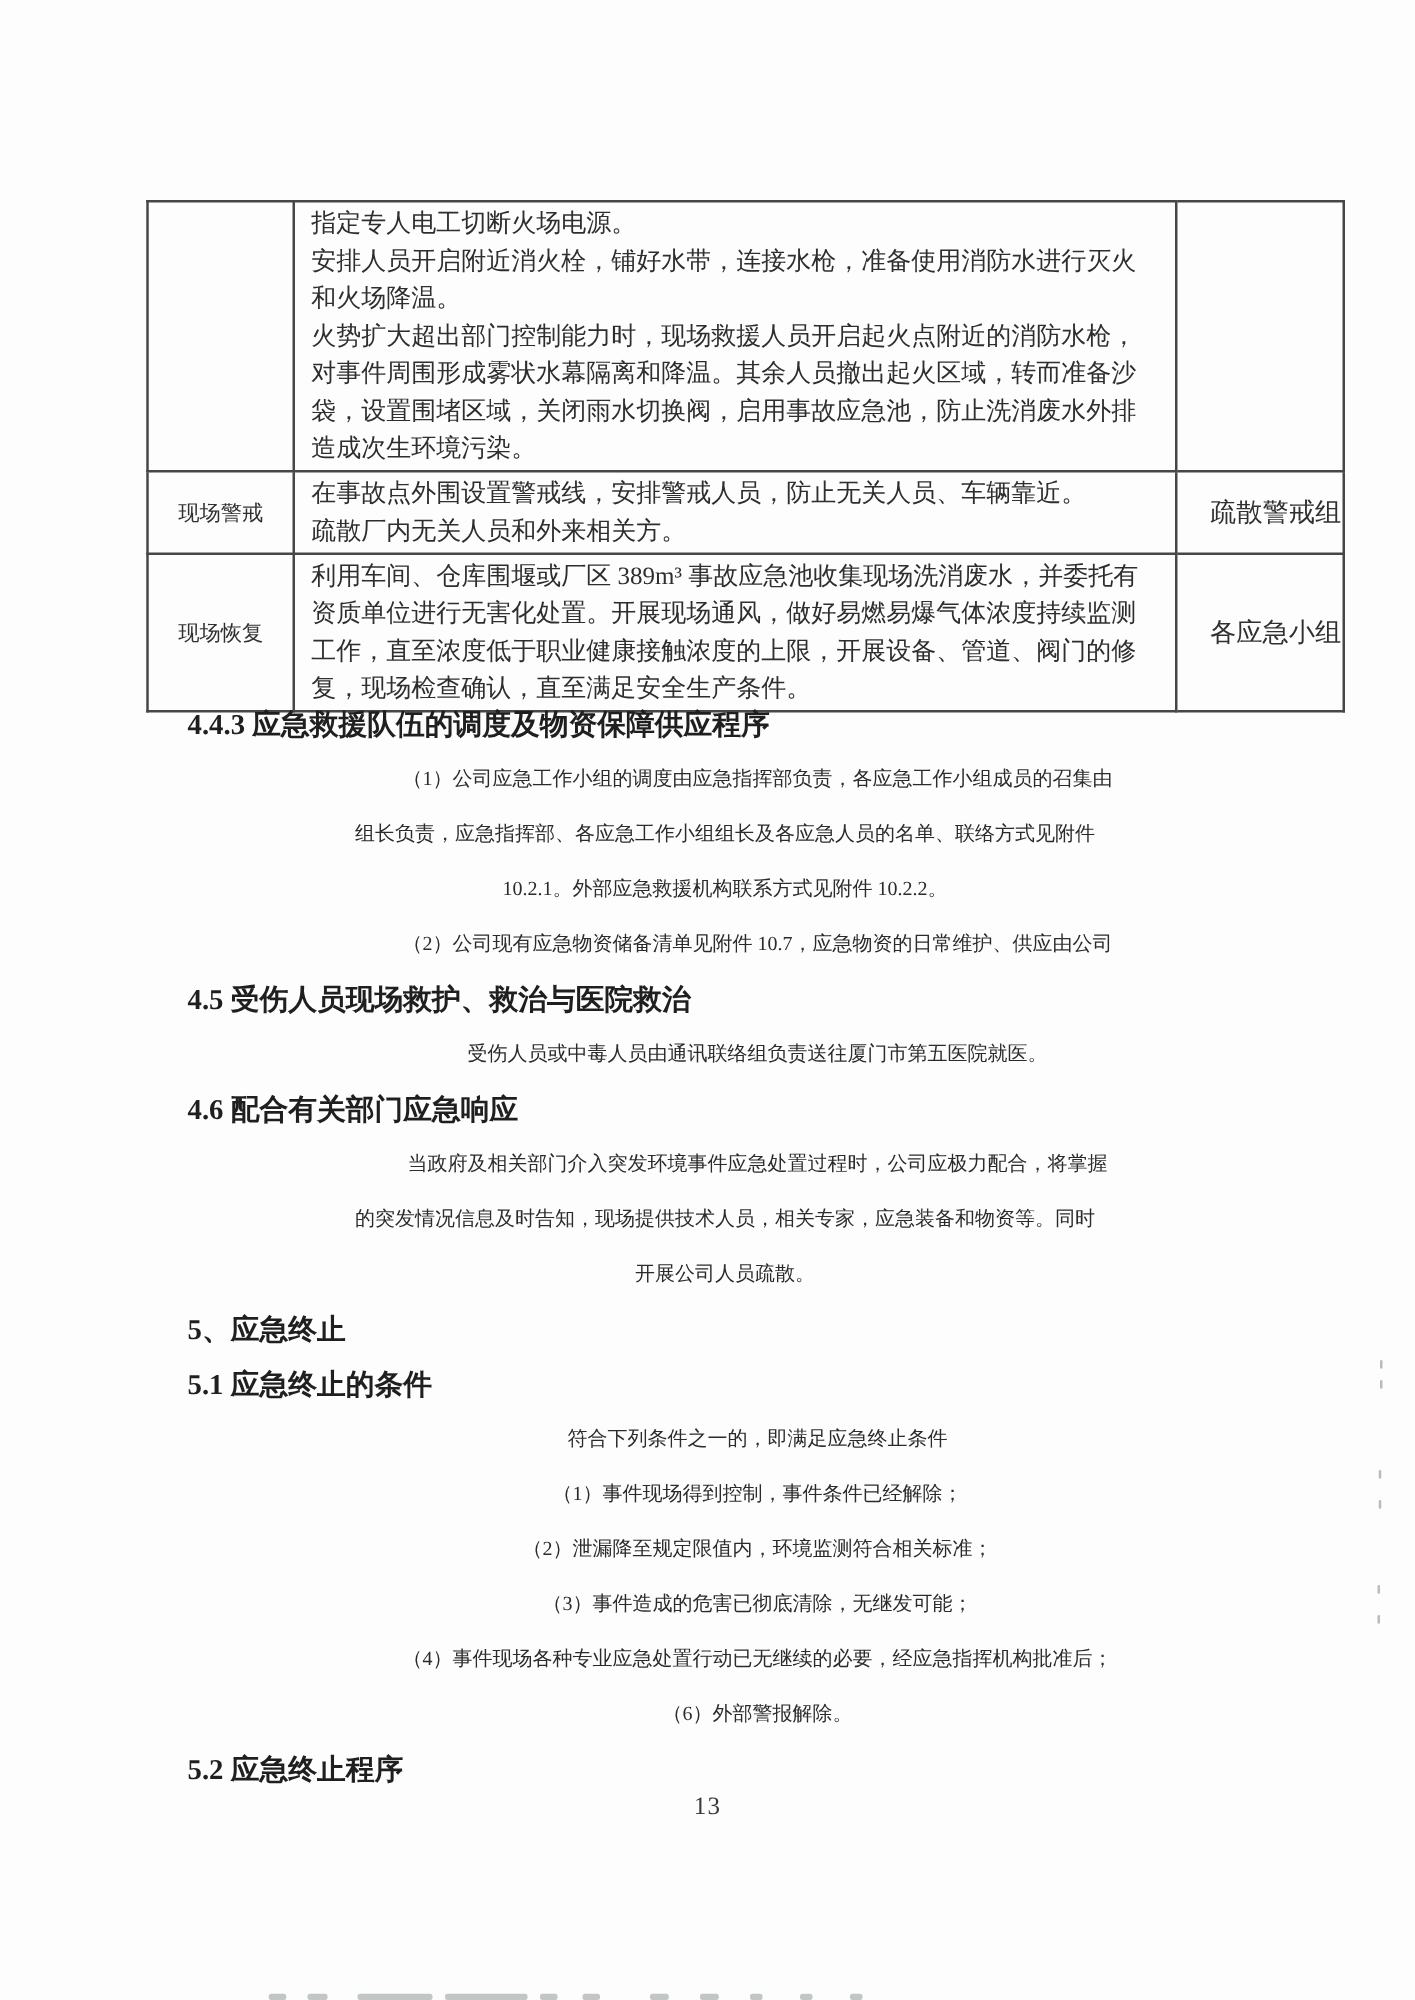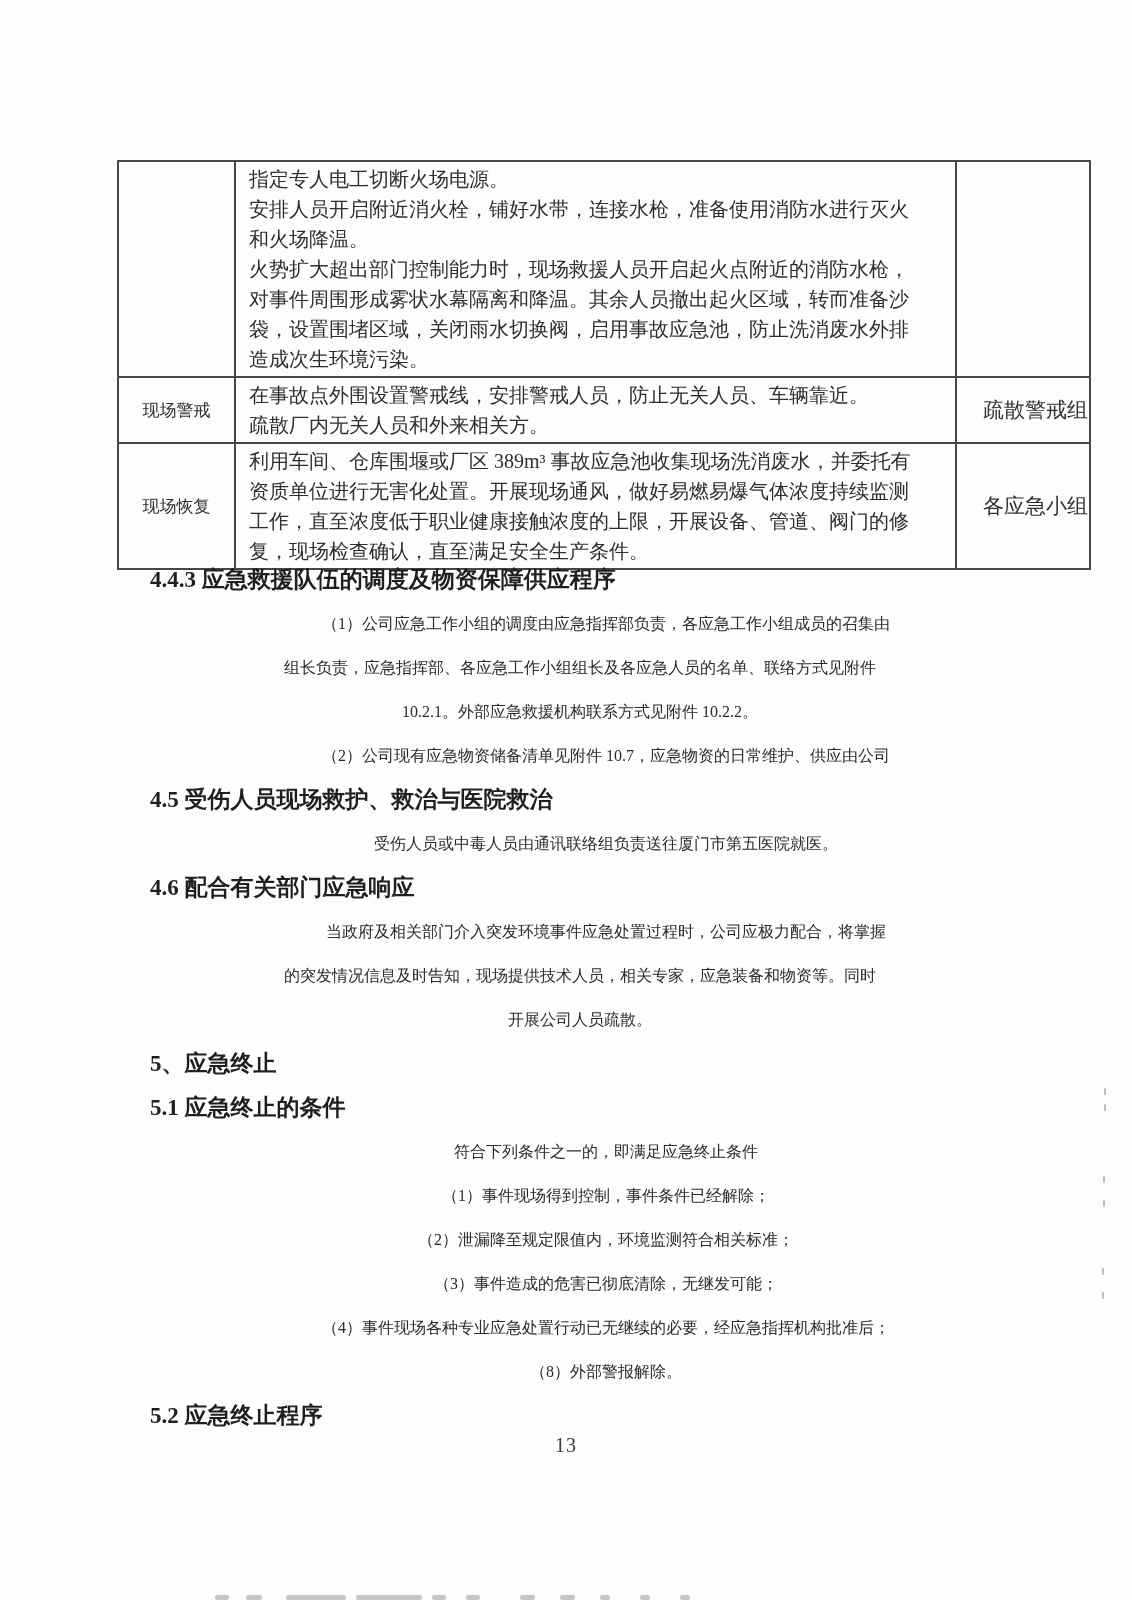--- a/index.html
+++ b/index.html
@@ -14,21 +14,21 @@
   
   table.doc-table{
     position:absolute;left:117px;top:160px;width:930px;
     border-collapse:collapse;table-layout:fixed;
   }
   table.doc-table td{
     border:2px solid #474747;
     vertical-align:middle;
   }
   td.c-label{width:113px;text-align:center;font-size:17px;color:#303030;}
-  td.c-body{width:681px;padding:2px 25px 2px 13px;}
+  td.c-body{width:681px;padding:2px 10px 2px 13px;}
   td.c-group{width:130px;text-align:right;font-size:21px;color:#303030;}
   .tl{font-size:20px;line-height:30px;white-space:nowrap;color:#2e2e2e;}
 
   
   .content{position:absolute;left:150px;top:558px;width:860px;}
   .ln{font-size:16px;height:44px;line-height:44px;white-space:nowrap;color:#2b2b2b;text-align:center;}
   .h{font-size:23px;font-weight:bold;height:44px;line-height:44px;white-space:nowrap;color:#1f1f1f;}
   .ind{padding-left:52px;}
 
   
@@ -112,21 +112,21 @@
     <div class="ln">开展公司人员疏散。</div>
 
     <div class="h">5、应急终止</div>
     <div class="h">5.1 应急终止的条件</div>
 
     <div class="ln ind">符合下列条件之一的，即满足应急终止条件</div>
     <div class="ln ind">（1）事件现场得到控制，事件条件已经解除；</div>
     <div class="ln ind">（2）泄漏降至规定限值内，环境监测符合相关标准；</div>
     <div class="ln ind">（3）事件造成的危害已彻底清除，无继发可能；</div>
     <div class="ln ind">（4）事件现场各种专业应急处置行动已无继续的必要，经应急指挥机构批准后；</div>
-    <div class="ln ind">（8）外部警报解除。</div>
+    <div class="ln ind">（6）外部警报解除。</div>
 
     <div class="h">5.2 应急终止程序</div>
   </div>
 
   <div class="pageno">13</div>
 
   <div class="tick" style="left:1104px;top:1088px;"></div>
   <div class="tick" style="left:1104px;top:1104px;"></div>
   <div class="tick" style="left:1103px;top:1176px;"></div>
   <div class="tick" style="left:1103px;top:1200px;"></div>

